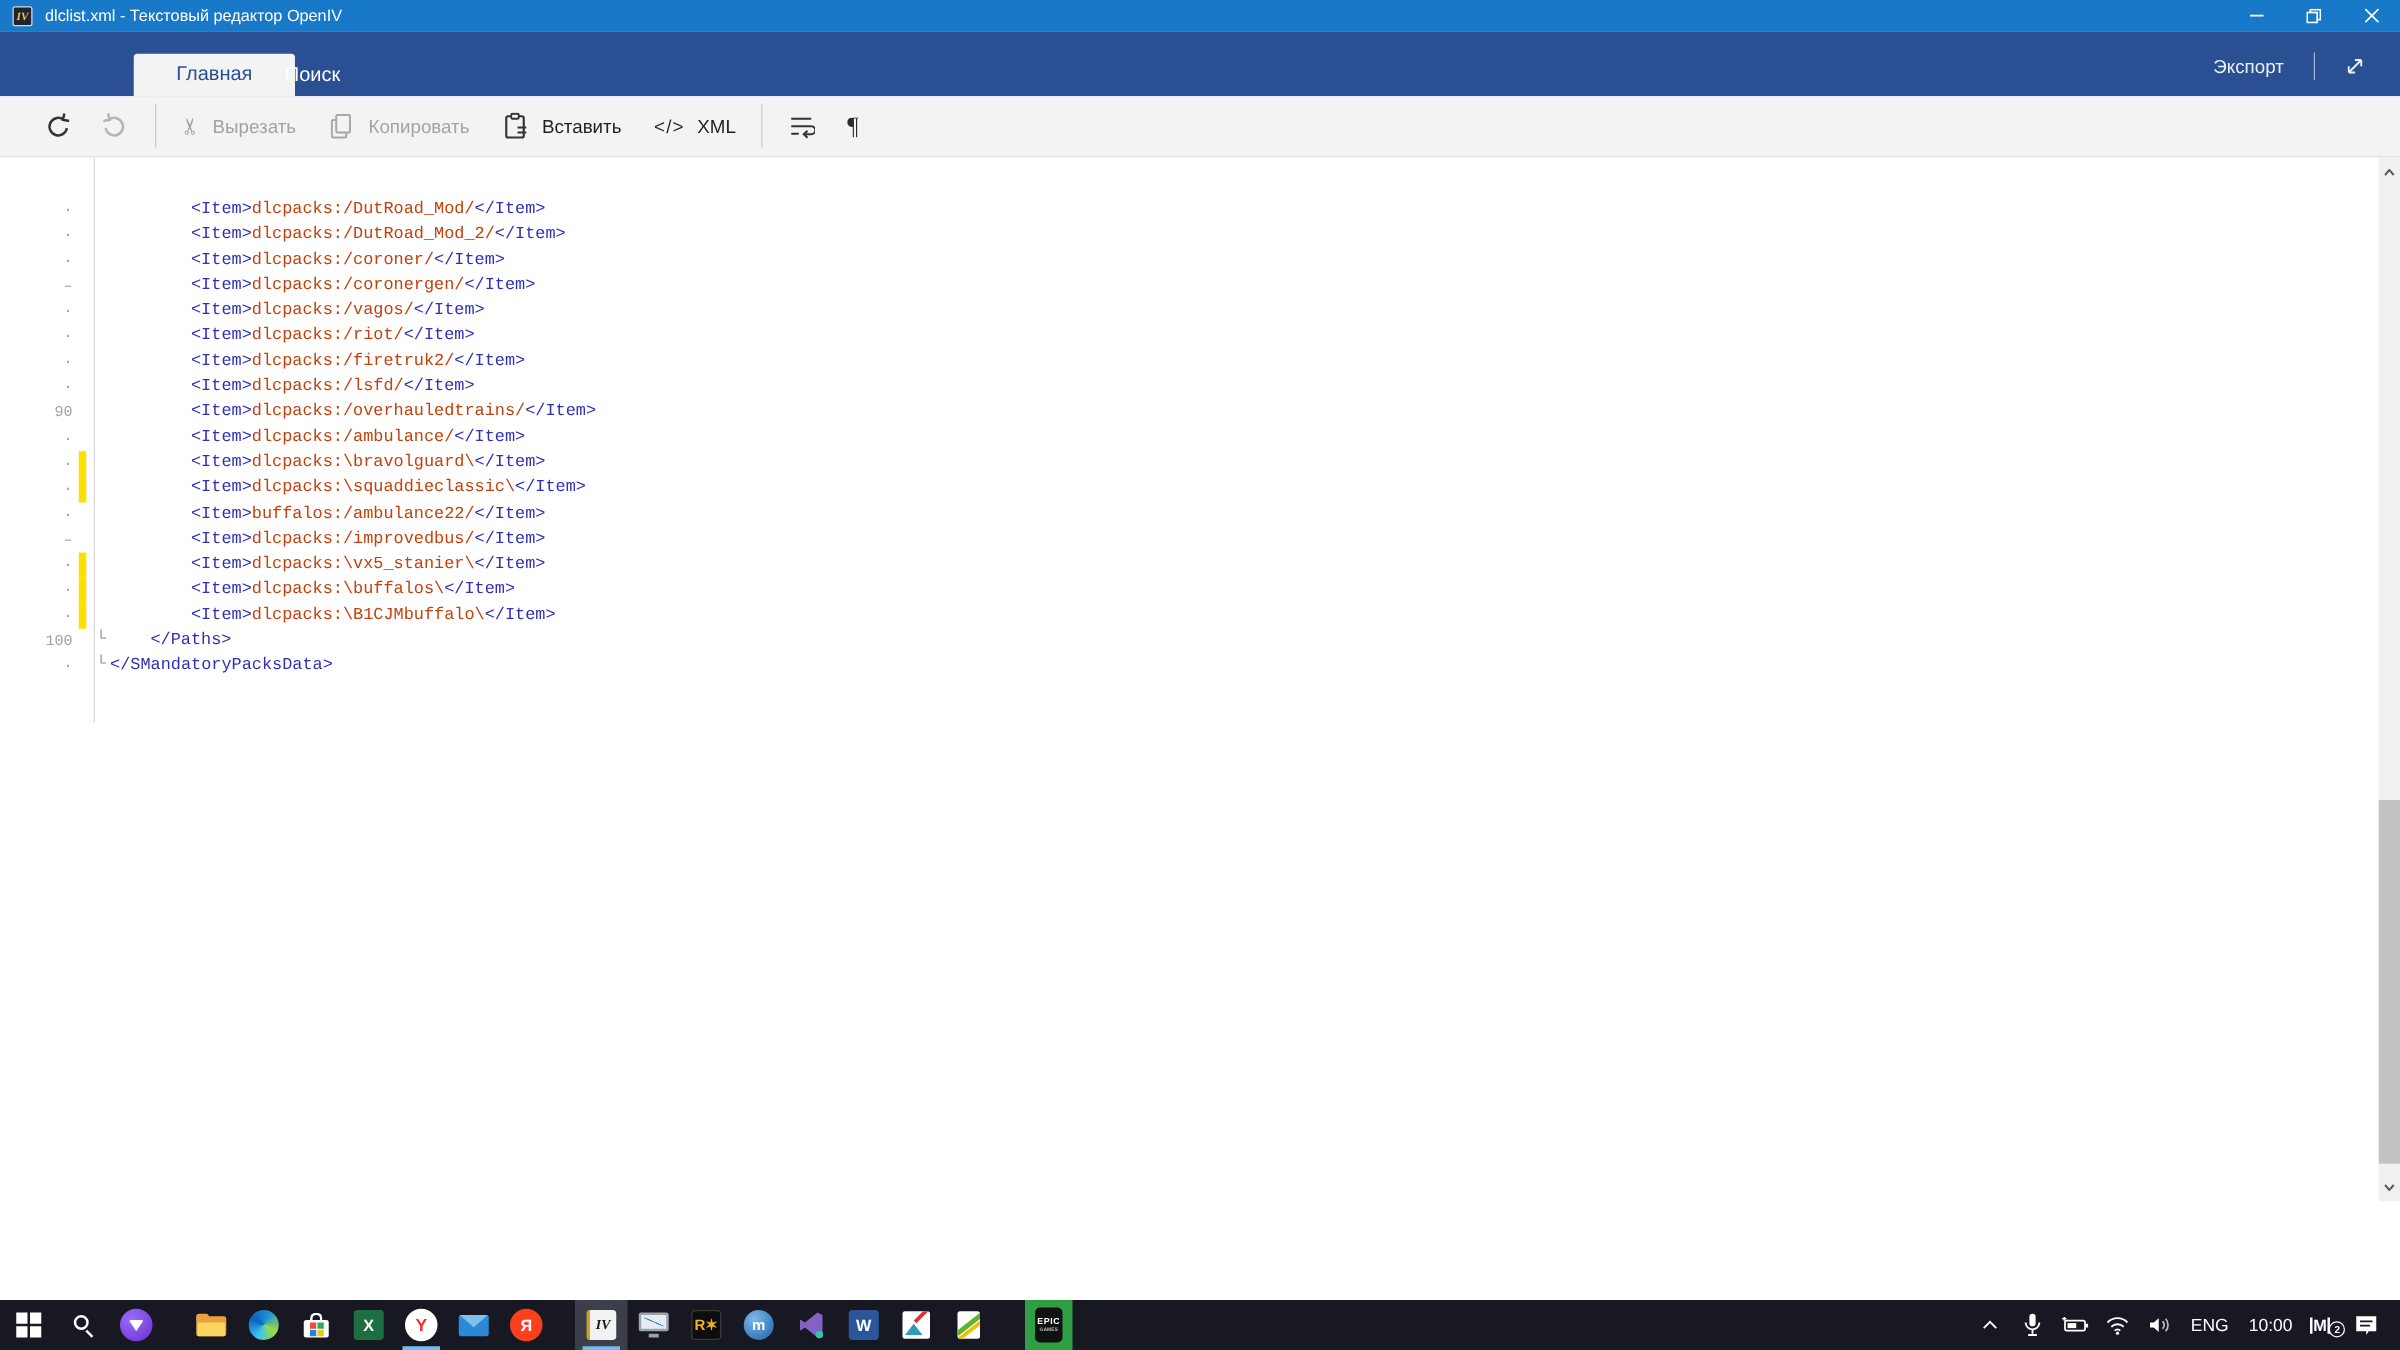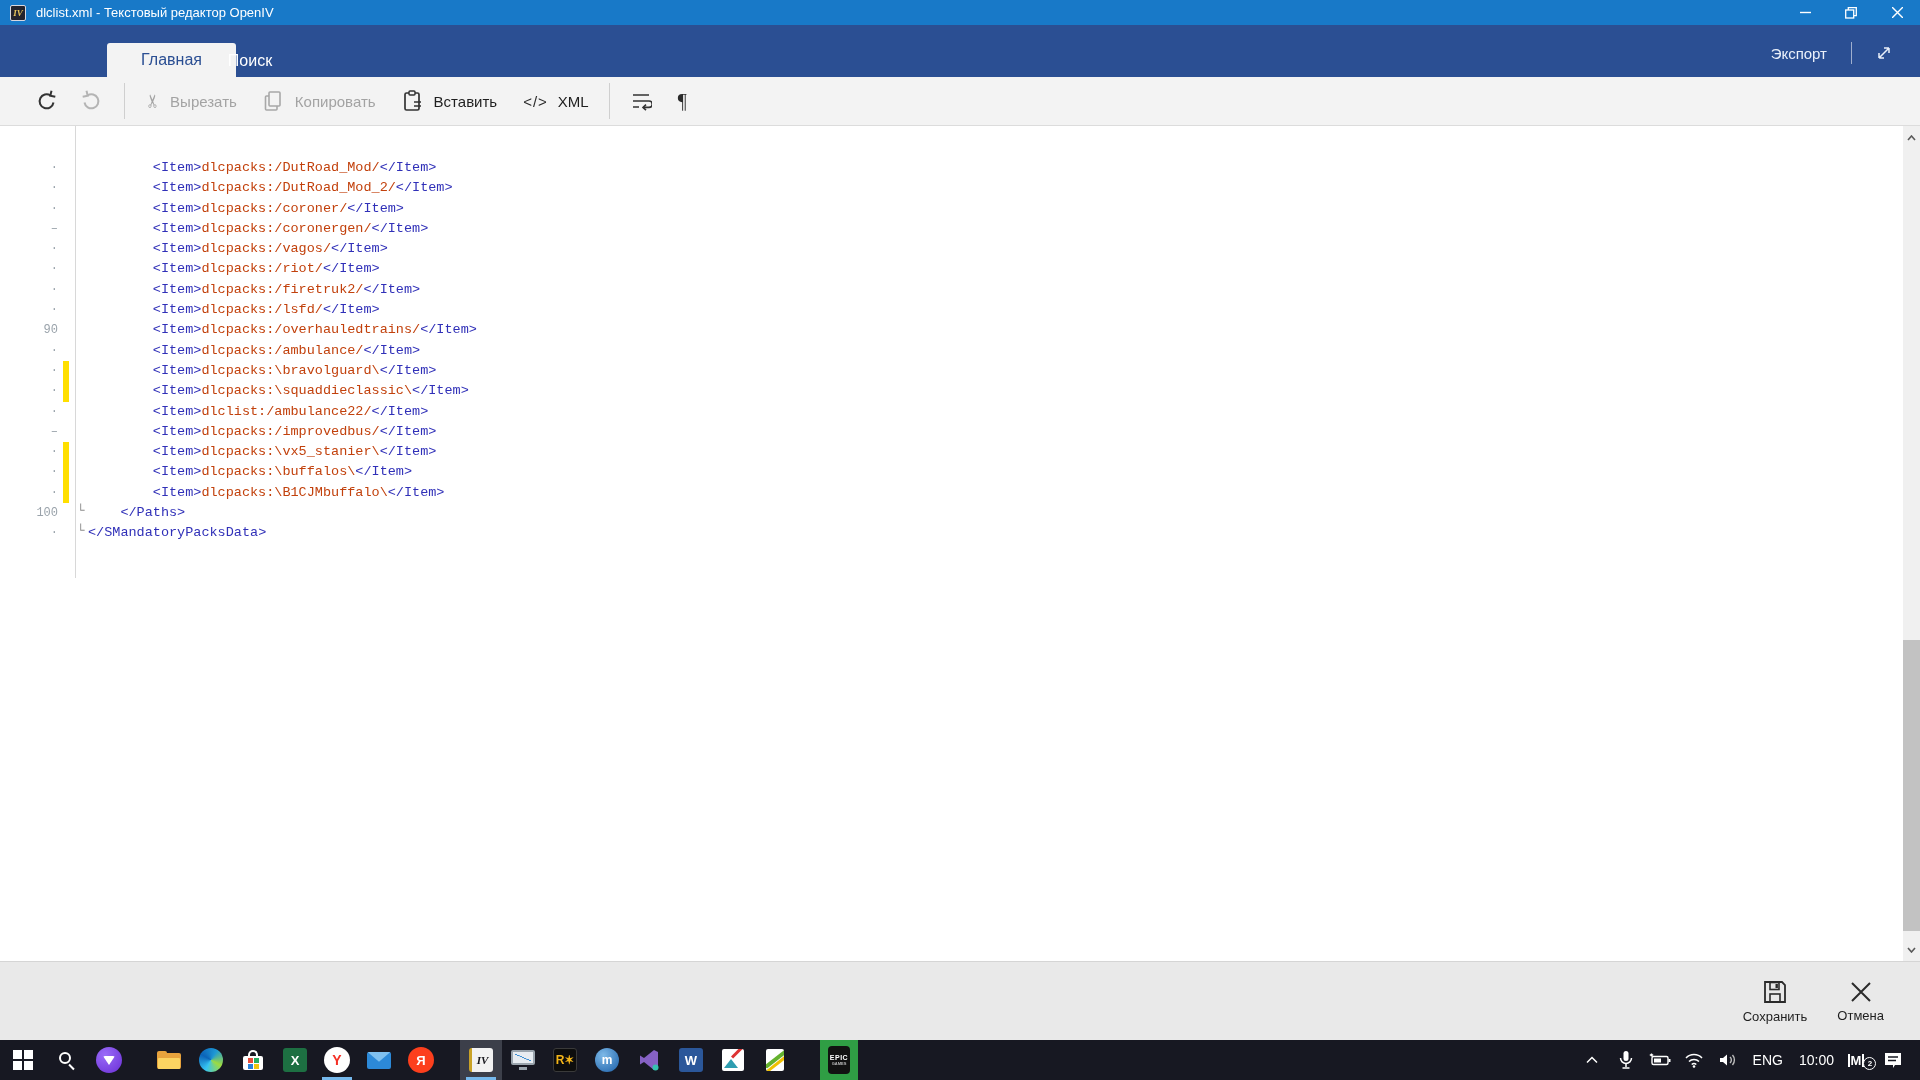--- a/index.html
+++ b/index.html
@@ -218,21 +218,21 @@
         <div class="row"><span class="gut">·</span><span><span class="ind" style="width: 8ch;"></span><span class="tag">&lt;Item&gt;</span><span class="body">dlcpacks:/coroner/</span><span class="tag">&lt;/Item&gt;</span></span></div>
         <div class="row"><span class="gut">–</span><span><span class="ind" style="width: 8ch;"></span><span class="tag">&lt;Item&gt;</span><span class="body">dlcpacks:/coronergen/</span><span class="tag">&lt;/Item&gt;</span></span></div>
         <div class="row"><span class="gut">·</span><span><span class="ind" style="width: 8ch;"></span><span class="tag">&lt;Item&gt;</span><span class="body">dlcpacks:/vagos/</span><span class="tag">&lt;/Item&gt;</span></span></div>
         <div class="row"><span class="gut">·</span><span><span class="ind" style="width: 8ch;"></span><span class="tag">&lt;Item&gt;</span><span class="body">dlcpacks:/riot/</span><span class="tag">&lt;/Item&gt;</span></span></div>
         <div class="row"><span class="gut">·</span><span><span class="ind" style="width: 8ch;"></span><span class="tag">&lt;Item&gt;</span><span class="body">dlcpacks:/firetruk2/</span><span class="tag">&lt;/Item&gt;</span></span></div>
         <div class="row"><span class="gut">·</span><span><span class="ind" style="width: 8ch;"></span><span class="tag">&lt;Item&gt;</span><span class="body">dlcpacks:/lsfd/</span><span class="tag">&lt;/Item&gt;</span></span></div>
         <div class="row"><span class="gut">90</span><span><span class="ind" style="width: 8ch;"></span><span class="tag">&lt;Item&gt;</span><span class="body">dlcpacks:/overhauledtrains/</span><span class="tag">&lt;/Item&gt;</span></span></div>
         <div class="row"><span class="gut">·</span><span><span class="ind" style="width: 8ch;"></span><span class="tag">&lt;Item&gt;</span><span class="body">dlcpacks:/ambulance/</span><span class="tag">&lt;/Item&gt;</span></span></div>
         <div class="row"><span class="gut">·</span><span class="modbar"></span><span><span class="ind" style="width: 8ch;"></span><span class="tag">&lt;Item&gt;</span><span class="body">dlcpacks:\bravolguard\</span><span class="tag">&lt;/Item&gt;</span></span></div>
         <div class="row"><span class="gut">·</span><span class="modbar"></span><span><span class="ind" style="width: 8ch;"></span><span class="tag">&lt;Item&gt;</span><span class="body">dlcpacks:\squaddieclassic\</span><span class="tag">&lt;/Item&gt;</span></span></div>
-        <div class="row"><span class="gut">·</span><span><span class="ind" style="width: 8ch;"></span><span class="tag">&lt;Item&gt;</span><span class="body">dlclist:/ambulance22/</span><span class="tag">&lt;/Item&gt;</span></span></div>
+        <div class="row"><span class="gut">·</span><span><span class="ind" style="width: 8ch;"></span><span class="tag">&lt;Item&gt;</span><span class="body">buffalos:/ambulance22/</span><span class="tag">&lt;/Item&gt;</span></span></div>
         <div class="row"><span class="gut">–</span><span><span class="ind" style="width: 8ch;"></span><span class="tag">&lt;Item&gt;</span><span class="body">dlcpacks:/improvedbus/</span><span class="tag">&lt;/Item&gt;</span></span></div>
         <div class="row"><span class="gut">·</span><span class="modbar"></span><span><span class="ind" style="width: 8ch;"></span><span class="tag">&lt;Item&gt;</span><span class="body">dlcpacks:\vx5_stanier\</span><span class="tag">&lt;/Item&gt;</span></span></div>
         <div class="row"><span class="gut">·</span><span class="modbar"></span><span><span class="ind" style="width: 8ch;"></span><span class="tag">&lt;Item&gt;</span><span class="body">dlcpacks:\buffalos\</span><span class="tag">&lt;/Item&gt;</span></span></div>
         <div class="row"><span class="gut">·</span><span class="modbar"></span><span><span class="ind" style="width: 8ch;"></span><span class="tag">&lt;Item&gt;</span><span class="body">dlcpacks:\B1CJMbuffalo\</span><span class="tag">&lt;/Item&gt;</span></span></div>
         <div class="row"><span class="gut">100</span><span class="fold">└</span><span><span class="ind" style="width: 4ch;"></span><span class="tag">&lt;/Paths&gt;</span></span></div>
         <div class="row"><span class="gut">·</span><span class="fold">└</span><span><span class="ind" style="width: 0ch;"></span><span class="tag">&lt;/SMandatoryPacksData&gt;</span></span></div>
       </div>
     <div class="vscroll">
       <div class="sarrow up">
         <svg width="9" height="6">
@@ -241,37 +241,20 @@
       </div>
       <div class="sthumb"></div>
       <div class="sarrow down">
         <svg width="9" height="6">
             <path d="M1 1 L4.5 5 L8 1" fill="none" stroke="#5a5a5a" stroke-width="1.6"></path>
           </svg>
       </div>
     </div>
   </div>
 
-  <div class="footer">
-    <div class="fbtn">
-      <svg width="26" height="26" viewBox="0 0 26 26">
-        <path d="M3 3 H20 L23 6 V23 H3 Z" fill="none" stroke="#2b2b2b" stroke-width="1.8"></path>
-        <rect x="8" y="3.5" width="9" height="7" fill="none" stroke="#2b2b2b" stroke-width="1.6"></rect>
-        <rect x="13.5" y="5" width="2.4" height="4" fill="#2b2b2b"></rect>
-        <rect x="8" y="15" width="10" height="8" fill="none" stroke="#2b2b2b" stroke-width="1.6"></rect>
-      </svg>
-      <span>Сохранить</span>
-    </div>
-    <div class="fbtn">
-      <svg width="24" height="24" viewBox="0 0 24 24">
-        <path d="M3 3 L21 21 M21 3 L3 21" stroke="#2b2b2b" stroke-width="2"></path>
-      </svg>
-      <span>Отмена</span>
-    </div>
-  </div>
 
   <div class="taskbar">
     <div class="tbtn wide">
       <div class="winlogo">
           <i></i>
           <i></i>
           <i></i>
           <i></i>
         </div>
     </div>

